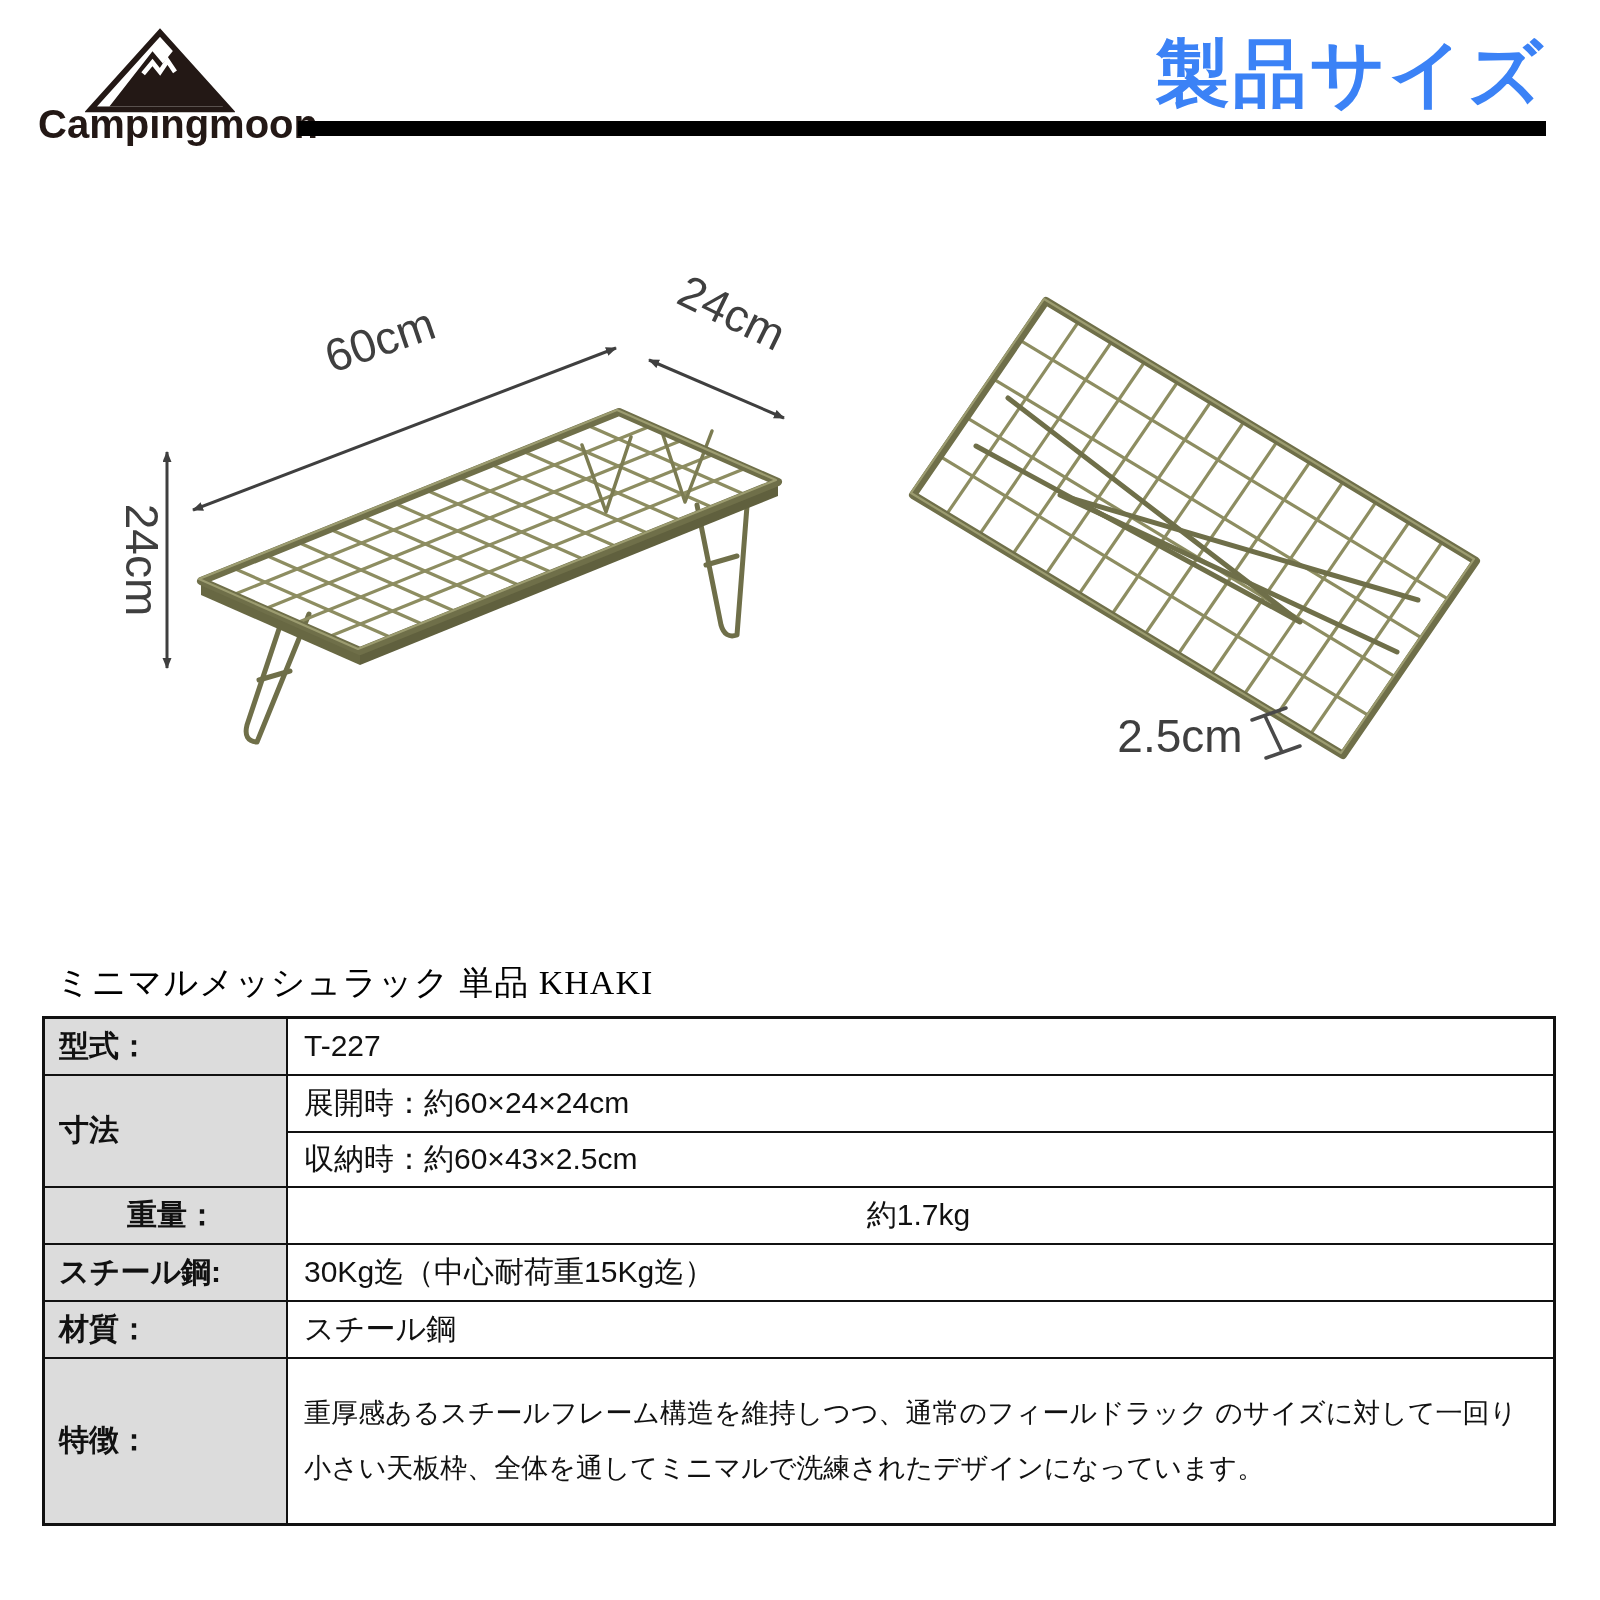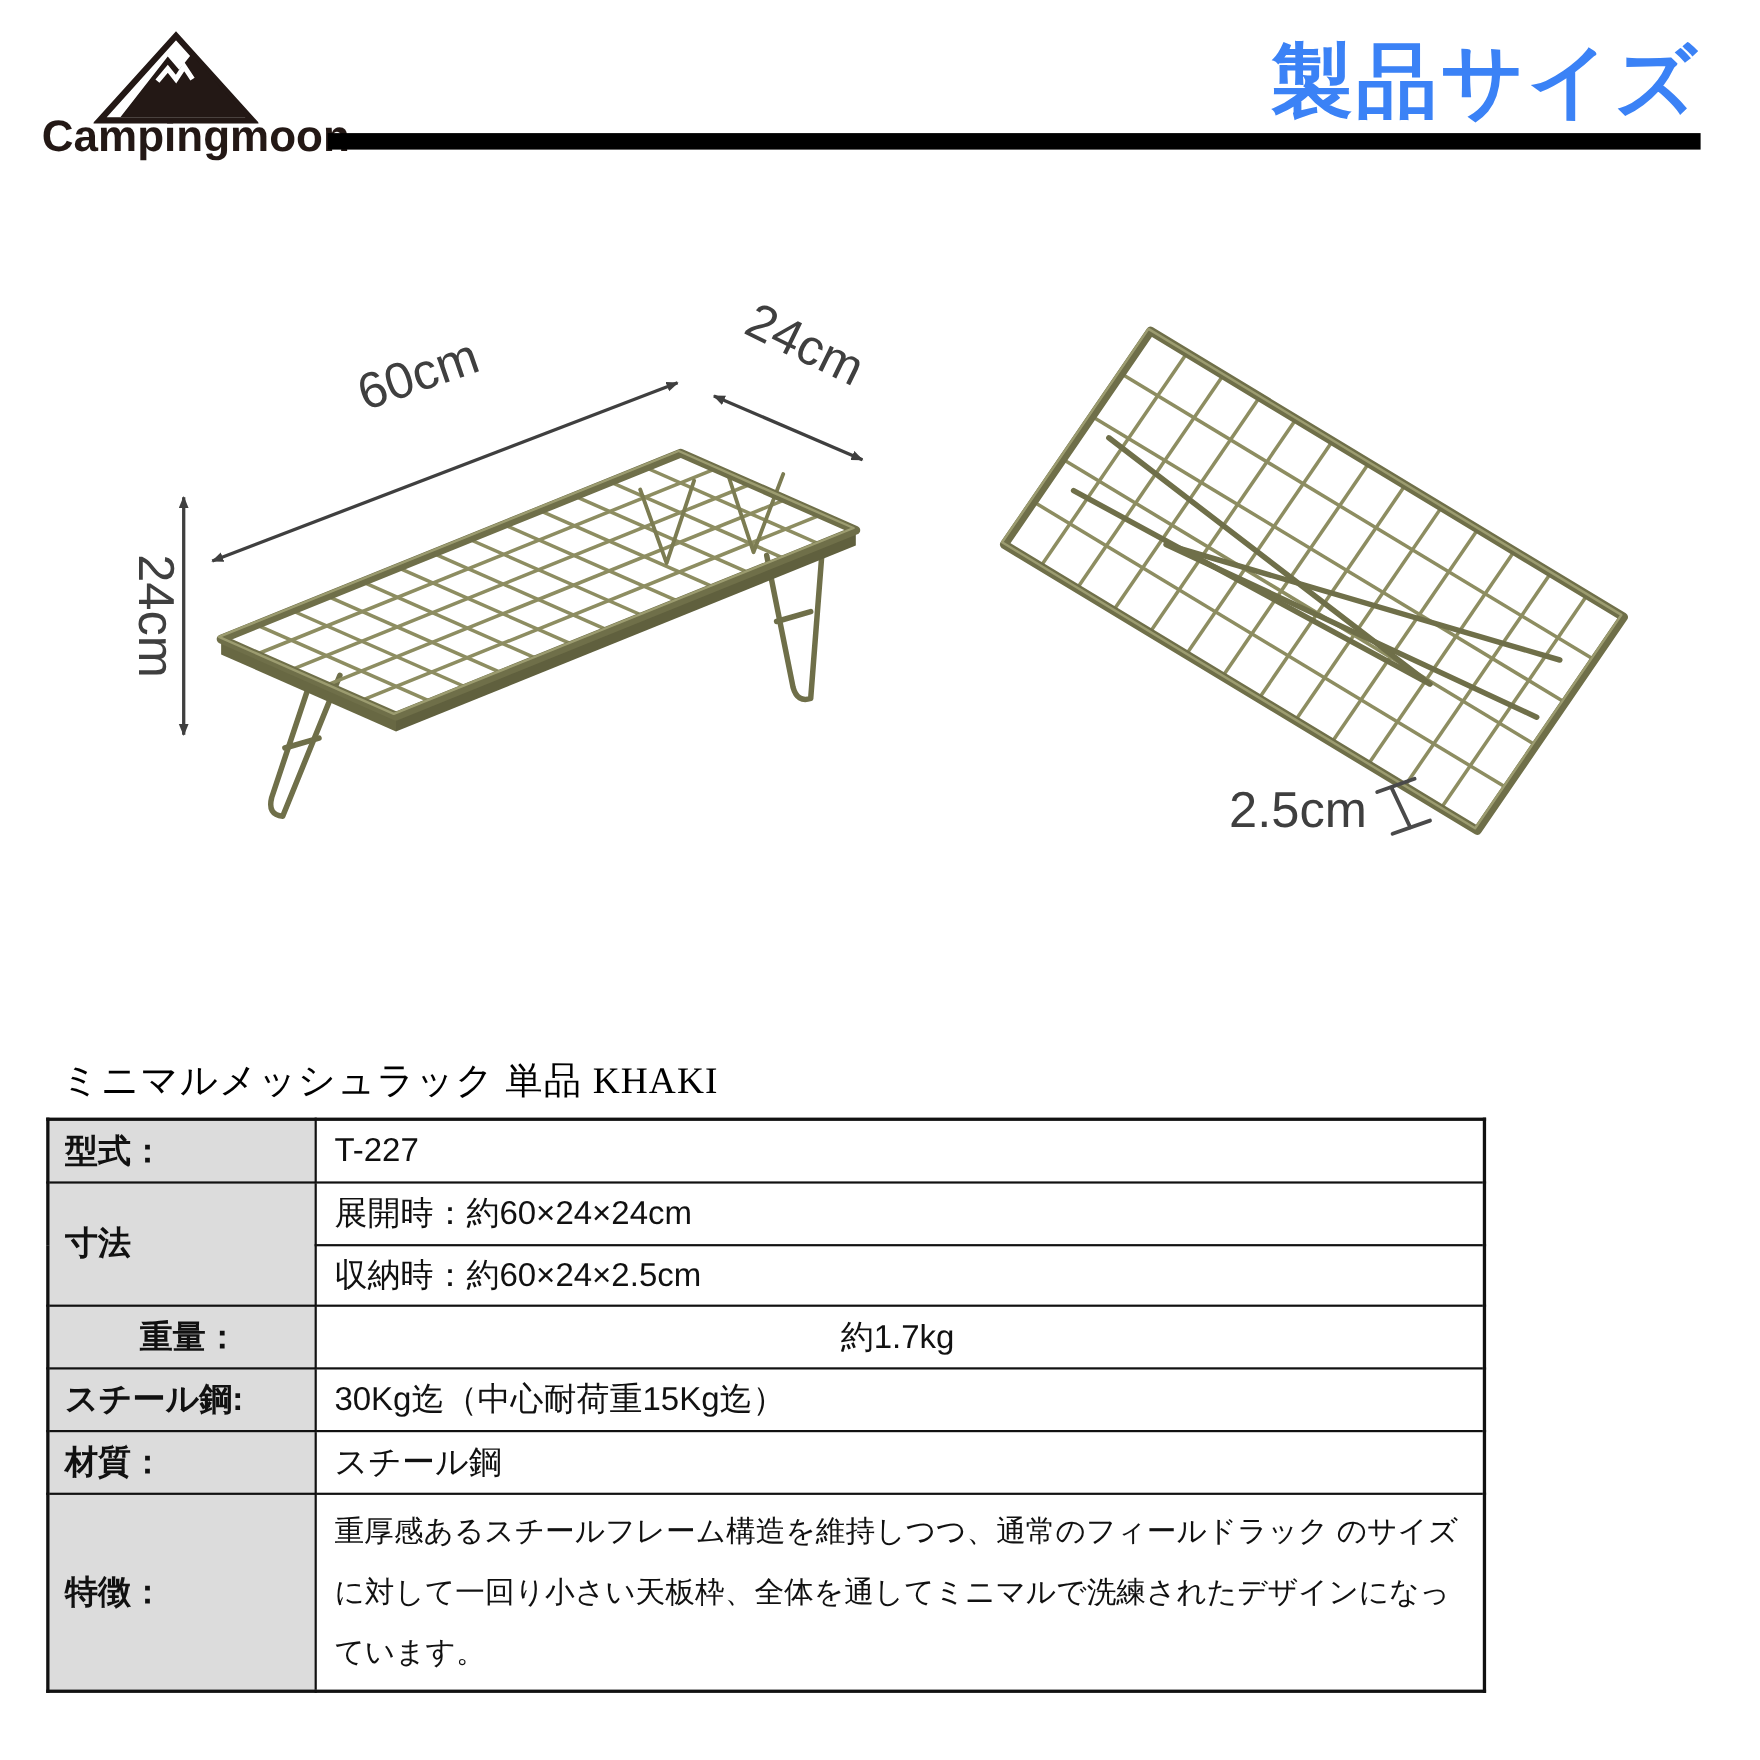--- a/index.html
+++ b/index.html
@@ -22,21 +22,21 @@
   .frame{fill:none;stroke:#6f6f49;stroke-width:8;stroke-linejoin:round;}
   .frame-hi{fill:none;stroke:#9c9c70;stroke-width:2.2;stroke-linejoin:round;}
   .wire{stroke:#8d8d61;stroke-width:3.2;}
   .leg{fill:none;stroke:#6f6f49;stroke-width:5;stroke-linecap:round;stroke-linejoin:round;}
   .leg-thin{fill:none;stroke:#7c7c52;stroke-width:3.5;stroke-linecap:round;stroke-linejoin:round;}
   .tick{stroke:#4a4a4a;stroke-width:3.5;stroke-linecap:round;}
 
   
   #product-title{position:absolute;left:56px;top:960px;font-family:"Liberation Serif",serif;
                  font-size:34px;color:#000000;letter-spacing:1px;}
-  #spec-table{position:absolute;left:42px;top:1016px;width:1309px;height:507px;
+  #spec-table{position:absolute;left:42px;top:1016px;width:1514px;height:507px;
               border-collapse:collapse;table-layout:fixed;}
   #spec-table td{border:2px solid #111;font-size:30px;vertical-align:middle;}
   #spec-table{border:3px solid #111;}
   #spec-table td.lbl{background:#dcdcdc;font-weight:bold;padding-left:14px;width:226px;}
   #spec-table td.val{padding-left:16px;padding-right:20px;}
   #spec-table td.feature{font-size:27px;line-height:55px;padding-top:6px;padding-bottom:6px;}
   .r-model{height:57px;} .r-open{height:57px;} .r-fold{height:55px;}
   .r-weight{height:57px;text-align:center;} .r-load{height:57px;} .r-material{height:57px;} .r-feature{height:167px;}
 </style>
 </head>
@@ -142,21 +142,21 @@
     <tbody>
         <tr class="r-model">
       <td class="lbl">型式：</td>
       <td class="val">T-227</td>
     </tr>
     <tr class="r-open">
       <td class="lbl" rowspan="2">寸法</td>
       <td class="val">展開時：約60×24×24cm</td>
     </tr>
     <tr class="r-fold">
-      <td class="val">収納時：約60×24×2.5cm</td>
+      <td class="val">収納時：約60×43×2.5cm</td>
     </tr>
     <tr class="r-weight">
       <td class="lbl">重量：</td>
       <td class="val">約1.7kg</td>
     </tr>
     <tr class="r-load">
       <td class="lbl">スチール鋼:</td>
       <td class="val">30Kg迄（中心耐荷重15Kg迄）</td>
     </tr>
     <tr class="r-material">

